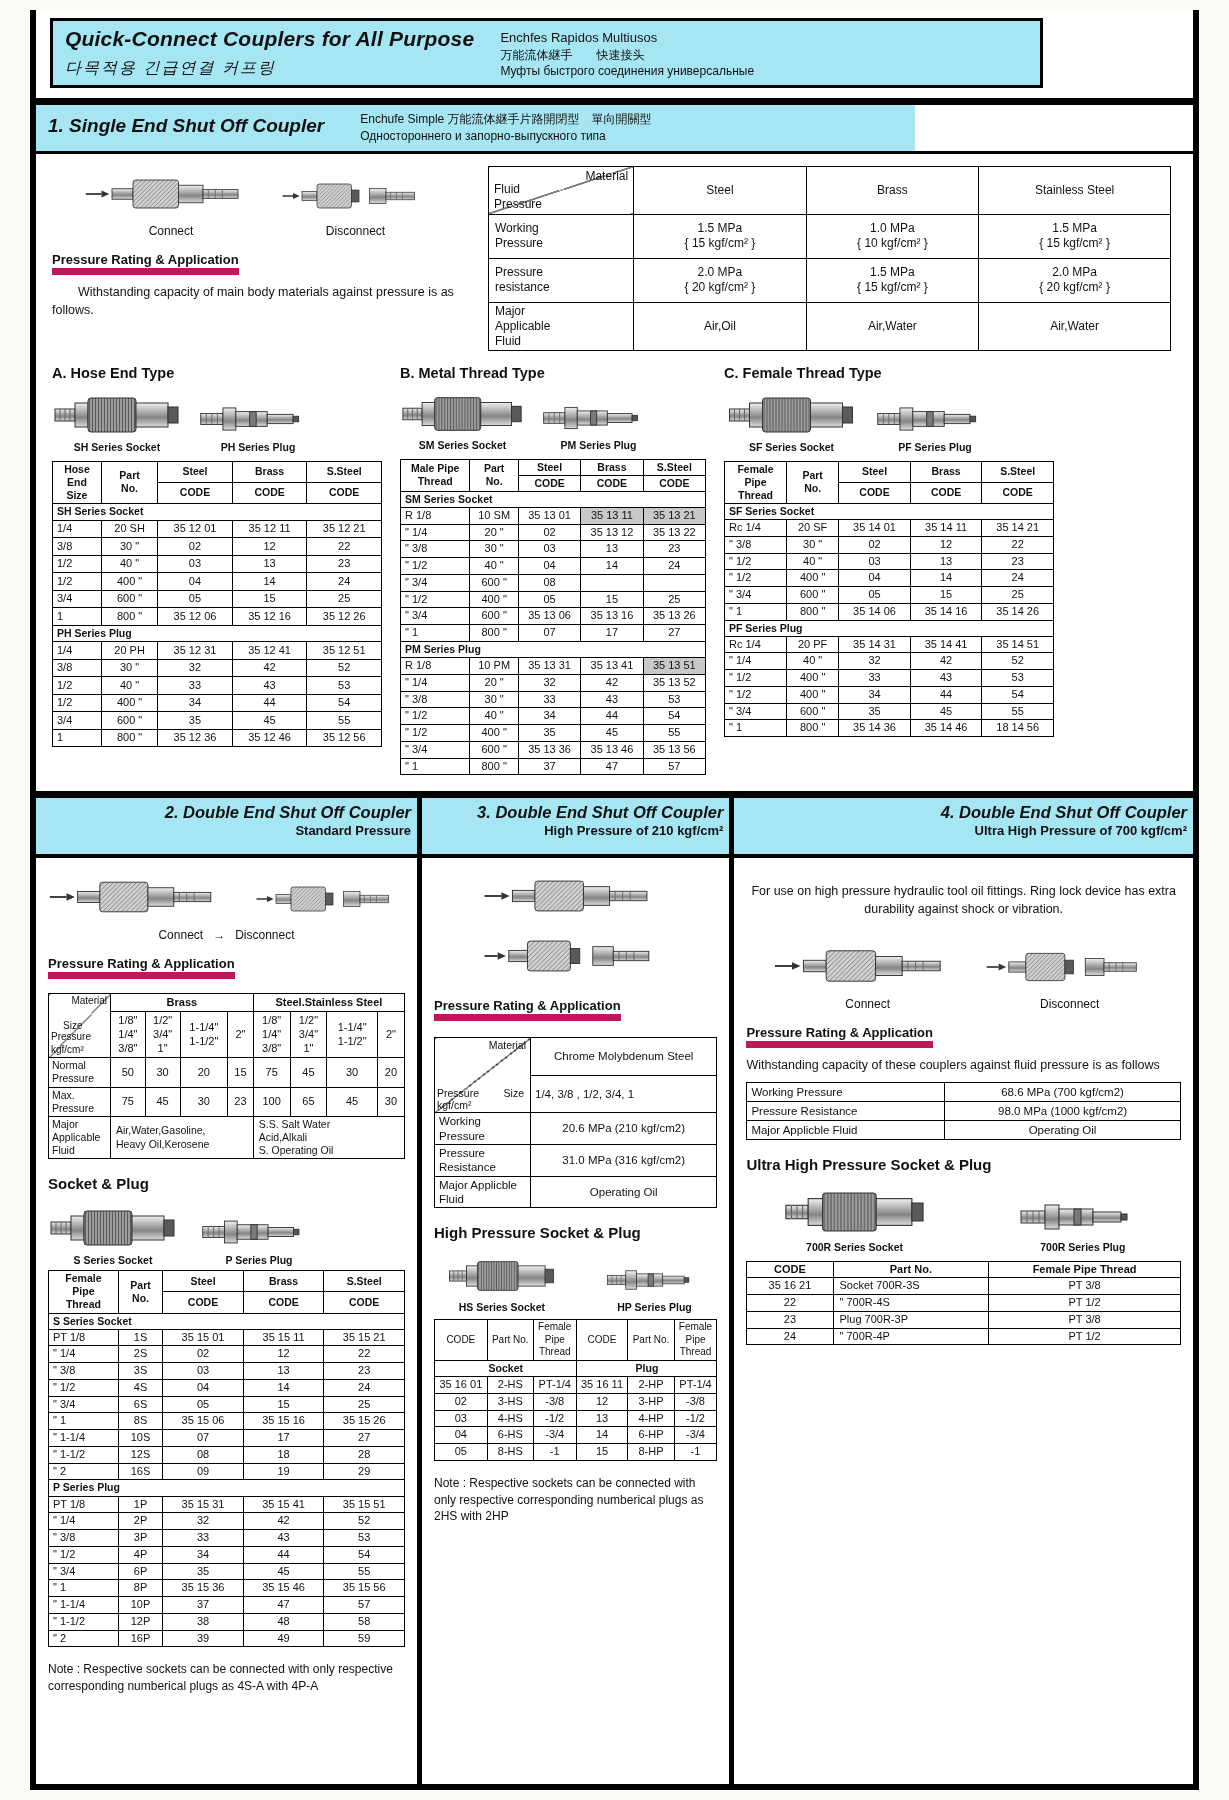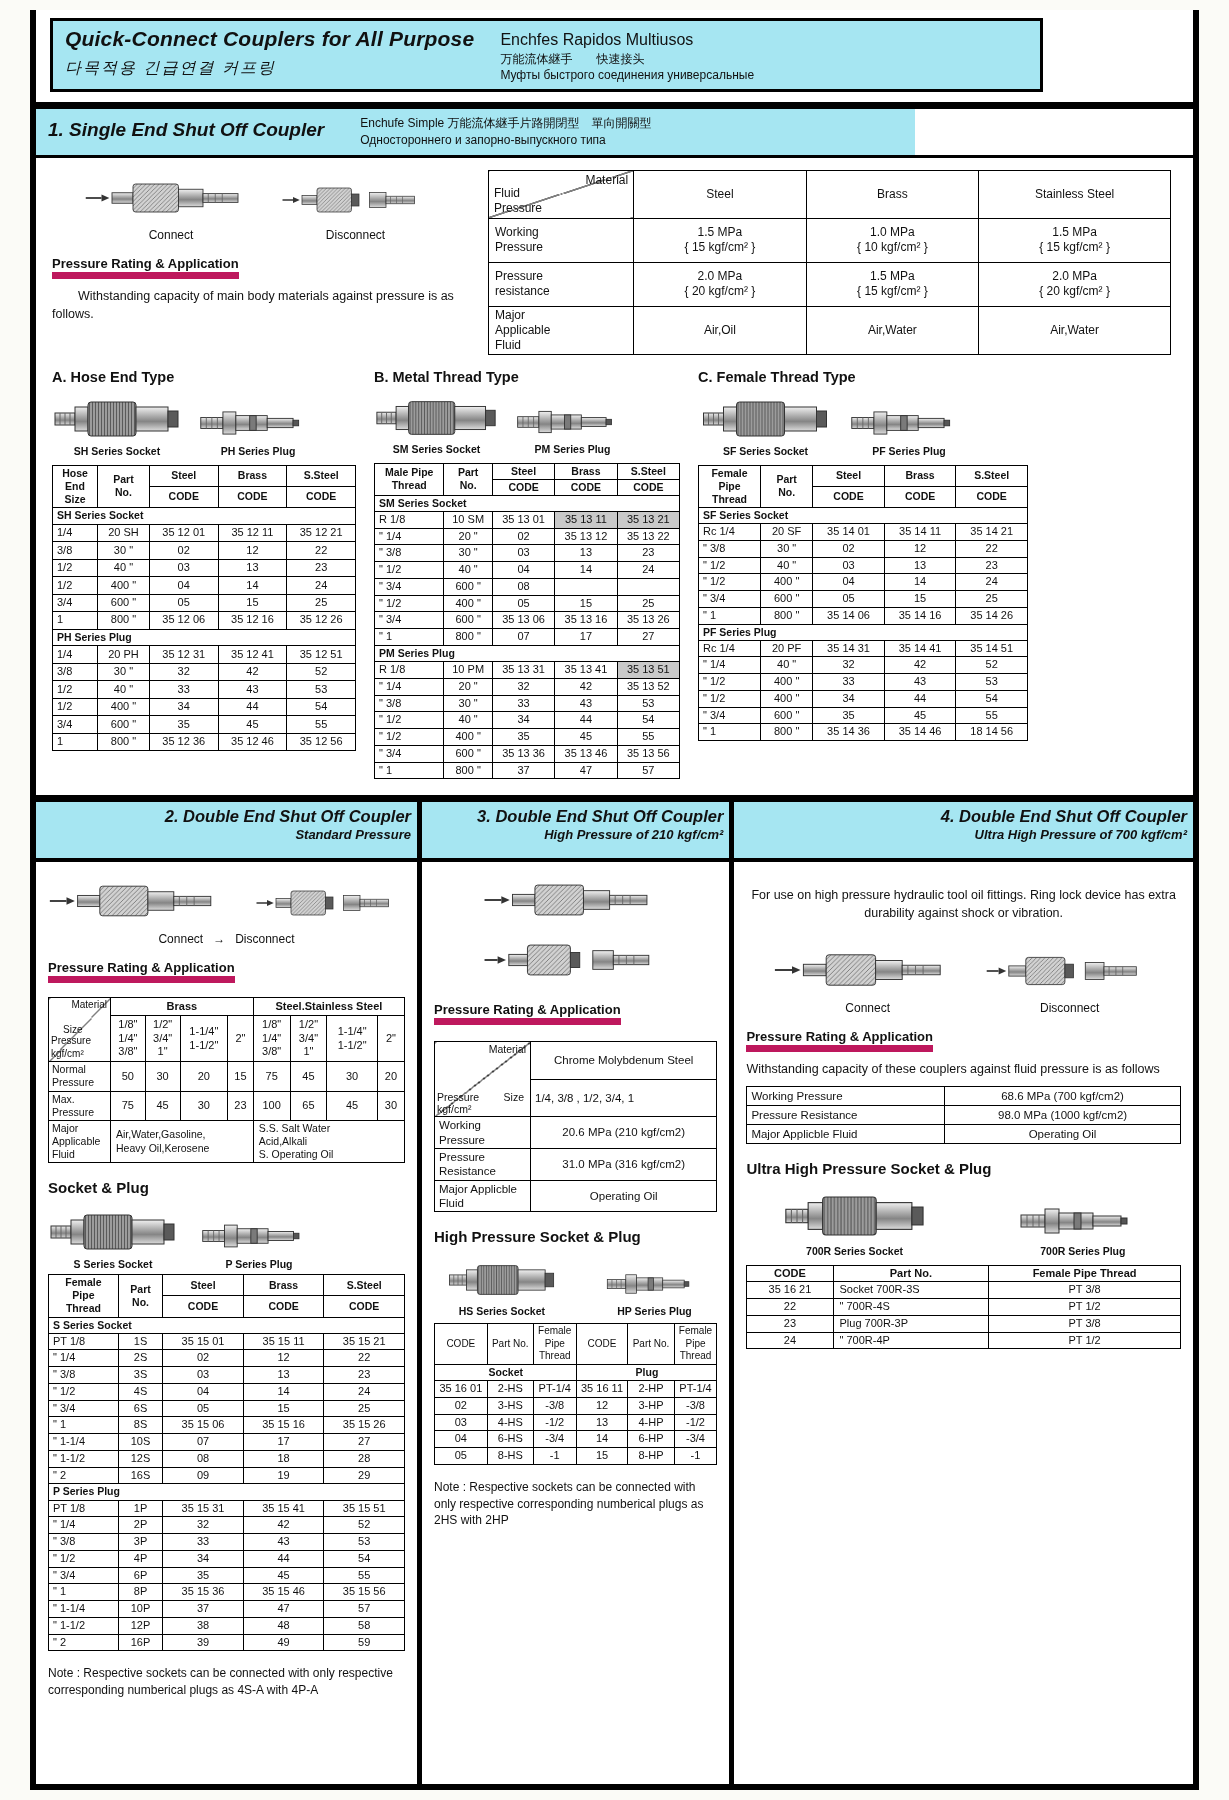--- a/index.html
+++ b/index.html
@@ -6,21 +6,21 @@
   body{background:#efefe9;font-family:"Liberation Sans",sans-serif;color:#111}
   .page{width:1229px;min-height:1800px;background:#fbfbf7;padding:10px 30px 0;position:relative}
   .sheet{border-left:6px solid #000;border-right:6px solid #000;border-bottom:6px solid #000;background:#fff;min-height:1780px;display:flex;flex-direction:column}
   .cyan{background:#a6e6f2}
   .rule{height:7px;background:#000}
   
   .top-header{display:flex;margin:8px 150px 10px 14px;border:3px solid #000;padding:6px 12px;gap:26px}
   .th-title{font-size:21px;font-weight:bold;font-style:italic;letter-spacing:.2px}
   .th-kr{font-size:16px;font-style:italic;margin-top:7px;letter-spacing:2px}
   .th-right{font-size:12px;line-height:1.35;padding-top:2px}
-  .th-right .l1{font-size:16px}
+  .th-right .l1{font-size:13px}
   
   .s1-band-wrap{border-top:7px solid #000;border-bottom:3px solid #000;display:flex}
   .s1-band{display:flex;gap:36px;padding:6px 12px;flex:0 0 76%}
   .s1-title{font-size:19px;font-weight:bold;font-style:italic;white-space:nowrap;padding-top:4px}
   .s1-sub{font-size:12px;line-height:1.4}
   
   .s1-top{display:flex;gap:26px;padding:12px 16px 4px}
   .s1-left{width:410px;font-size:12.5px}
   .imgrow{display:flex;gap:22px;align-items:flex-end;justify-content:center}
   .imgbox{text-align:center}
@@ -34,36 +34,36 @@
   .mat-table th{font-size:12px;font-weight:normal;height:26px}
   .mat-table td{font-size:12px;height:44px}
   .mat-table td:first-child{text-align:left;padding-left:6px}
   .diag{position:relative;height:46px;background:linear-gradient(to bottom right,transparent 49.5%,#000 49.5%,#000 50.5%,transparent 50.5%)}
   .diag .d-top{position:absolute;top:2px;right:5px;font-size:12px}
   .diag .d-bot{position:absolute;bottom:2px;left:5px;font-size:12px;text-align:left}
   
   .s1-cols{display:flex;gap:18px;padding:10px 16px 16px}
   .s1col{display:flex;flex-direction:column}
   .s1col h3{font-size:14.5px;font-weight:bold;margin-bottom:8px}
-  .colA{width:304px}.colB{width:306px}.colC{flex:1}
+  .colA{width:330px}.colB{width:306px}.colC{flex:1}
   .series-imgs{display:flex;gap:16px;align-items:flex-end;justify-content:flex-start;margin-bottom:4px}
   .series-label{font-size:10.5px;font-weight:bold;text-align:center}
   .code-table{width:100%;margin-top:4px}
   .code-table th{font-weight:bold;font-size:10.5px}
   .code-table td:first-child{text-align:left;padding-left:4px}
   .subhead td{text-align:left;font-weight:bold;font-size:10.5px;padding-left:4px}
   td.hl{background:#c9c9c9}
   
   .bottom{display:flex;flex:1;align-items:stretch}
   .bcol{padding:0 0 14px}
   .bcol+.bcol{border-left:5px solid #000}
   .bcol2{flex:0 0 32.5%}.bcol3{flex:0 0 27%}.bcol4{flex:1}
   .bband{border-bottom:4px solid #000;text-align:right;padding:5px 6px 16px}
   .bband .t{font-size:16.5px;font-weight:bold;font-style:italic}
-  .bband .st{font-size:13px;font-weight:bold;font-style:italic;margin-top:1px}
+  .bband .st{font-size:13px;font-weight:bold;margin-top:1px}
   .binner{padding:10px 12px 0}
   .center{text-align:center}
   .sp-head{font-weight:bold;font-size:15px;margin:16px 0 10px}
   .note{font-size:12px;line-height:1.4;margin-top:14px}
   .para{font-size:12.5px;line-height:1.45;margin:8px 0}
   .con-row{display:flex;gap:10px;justify-content:center;align-items:center;font-size:12px;margin-top:2px}
   
   .p2t{width:100%;margin-top:6px}
   .p2t th{font-size:11px}
   .p2t td{font-size:11px}

